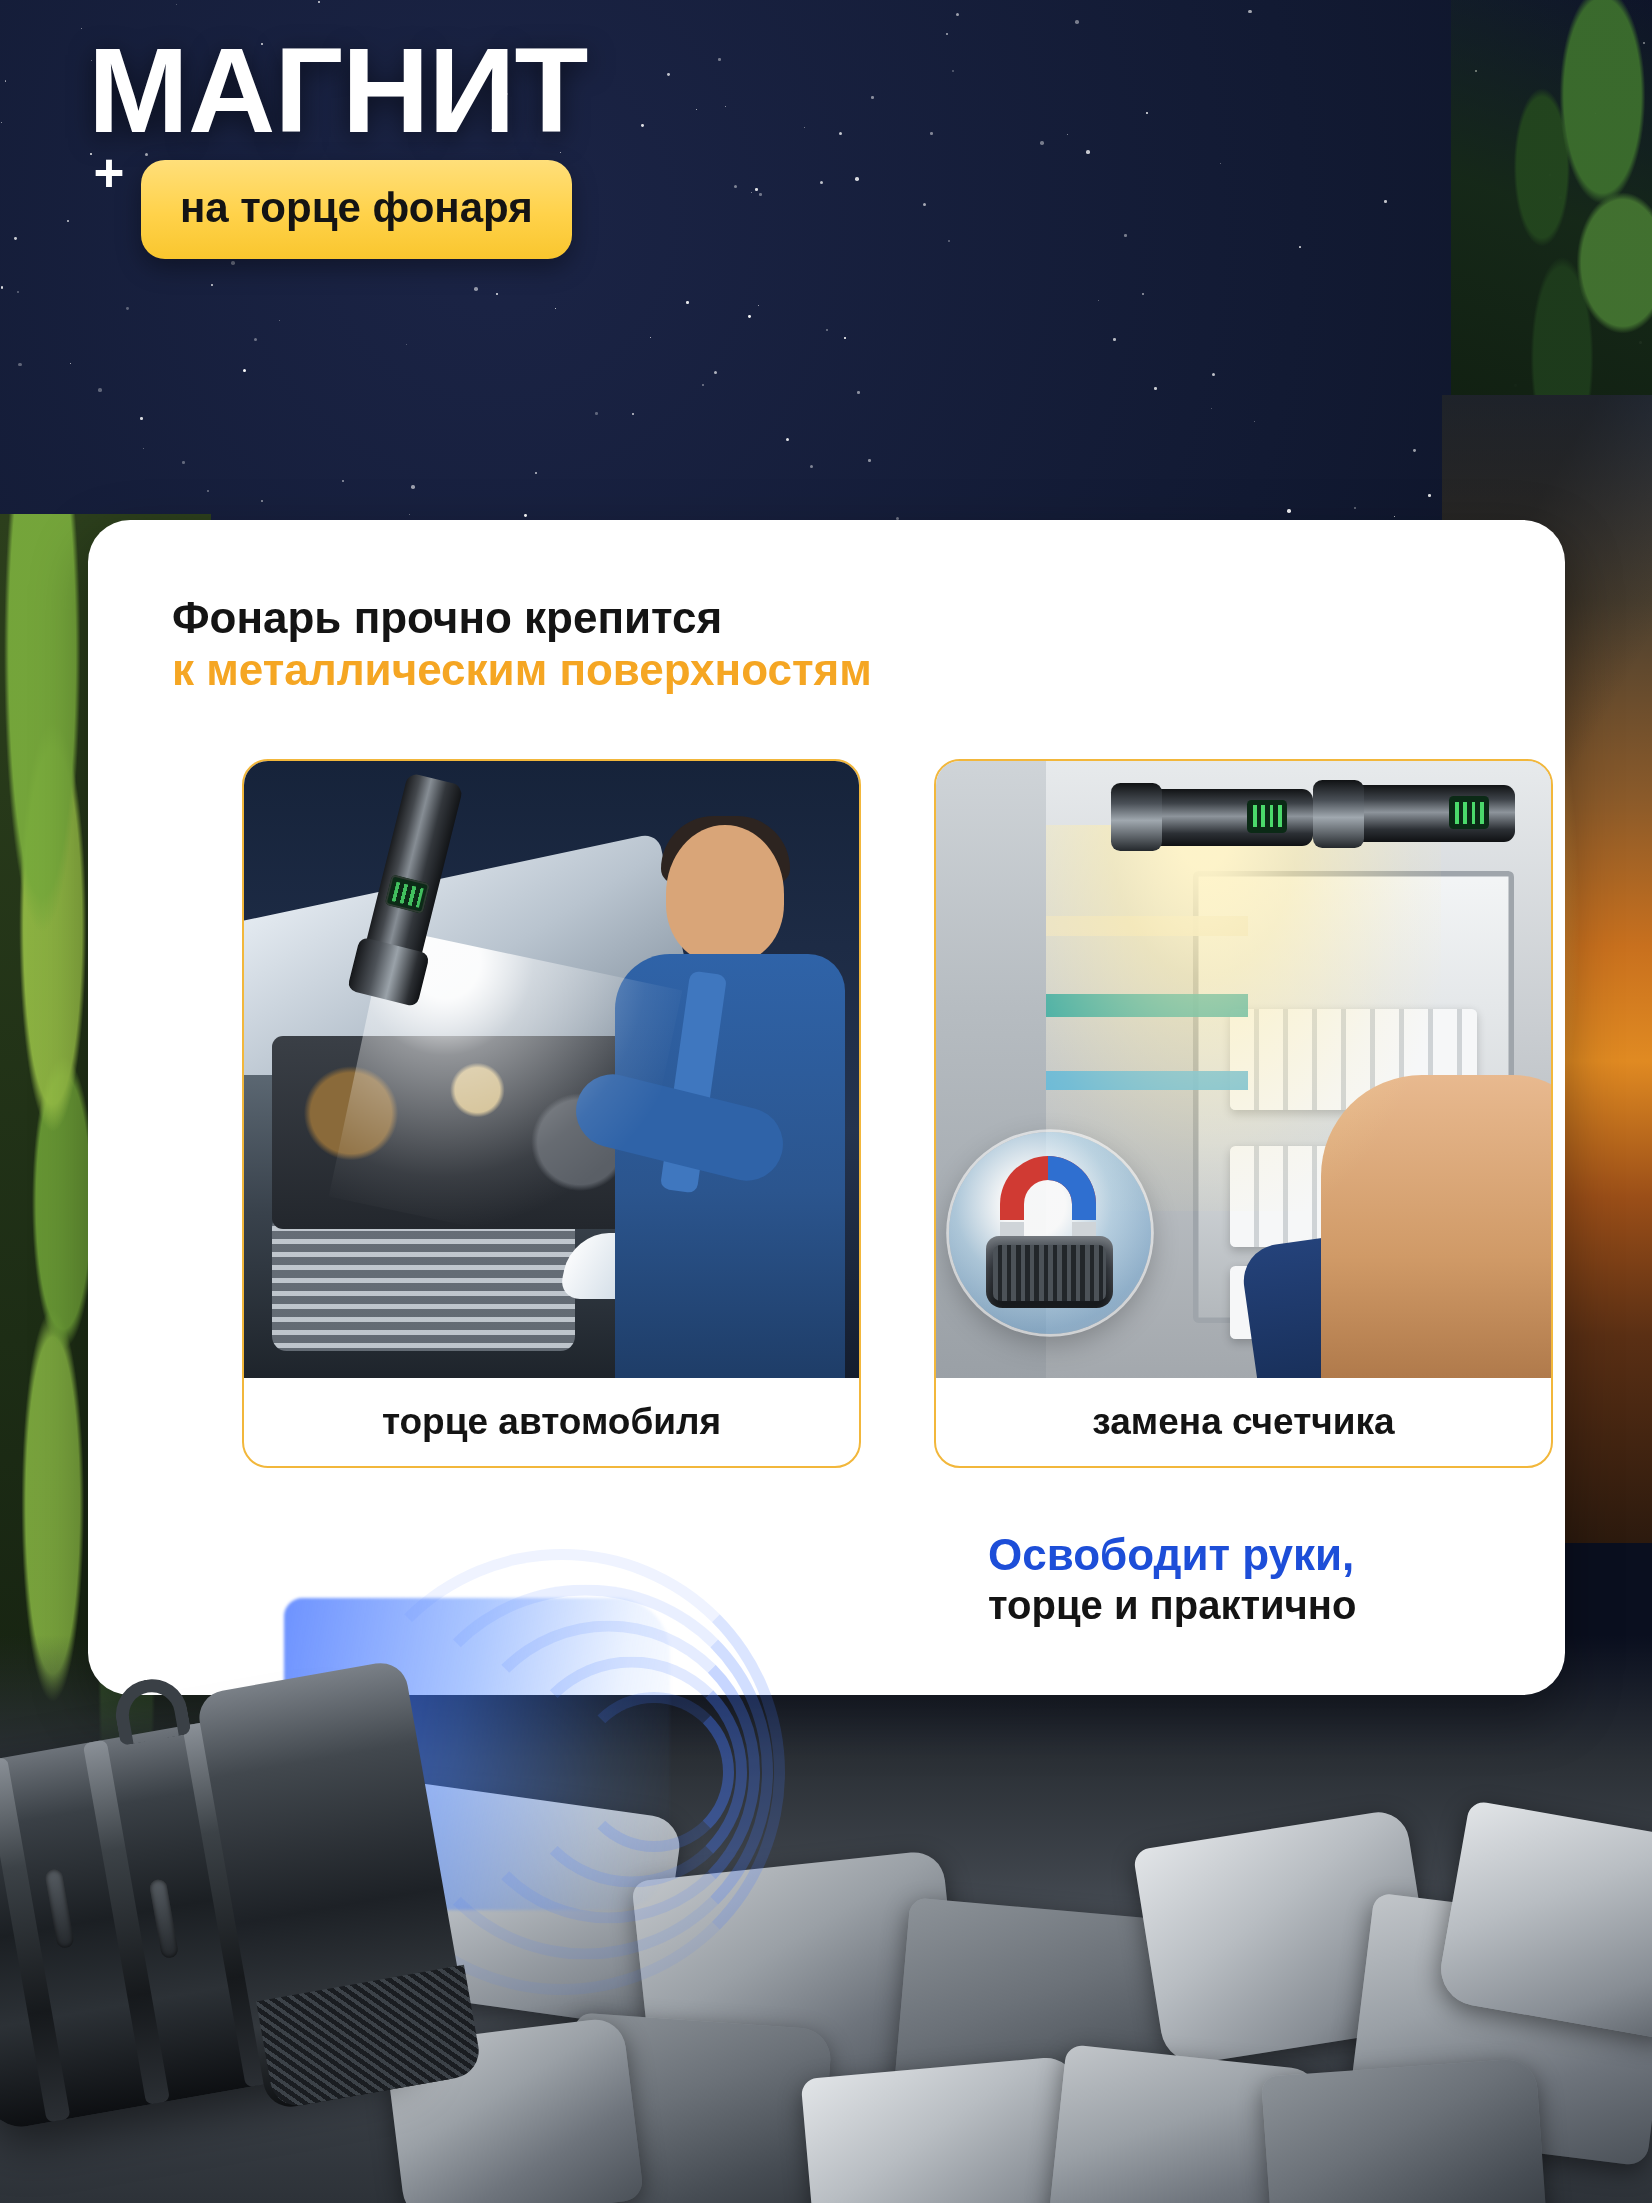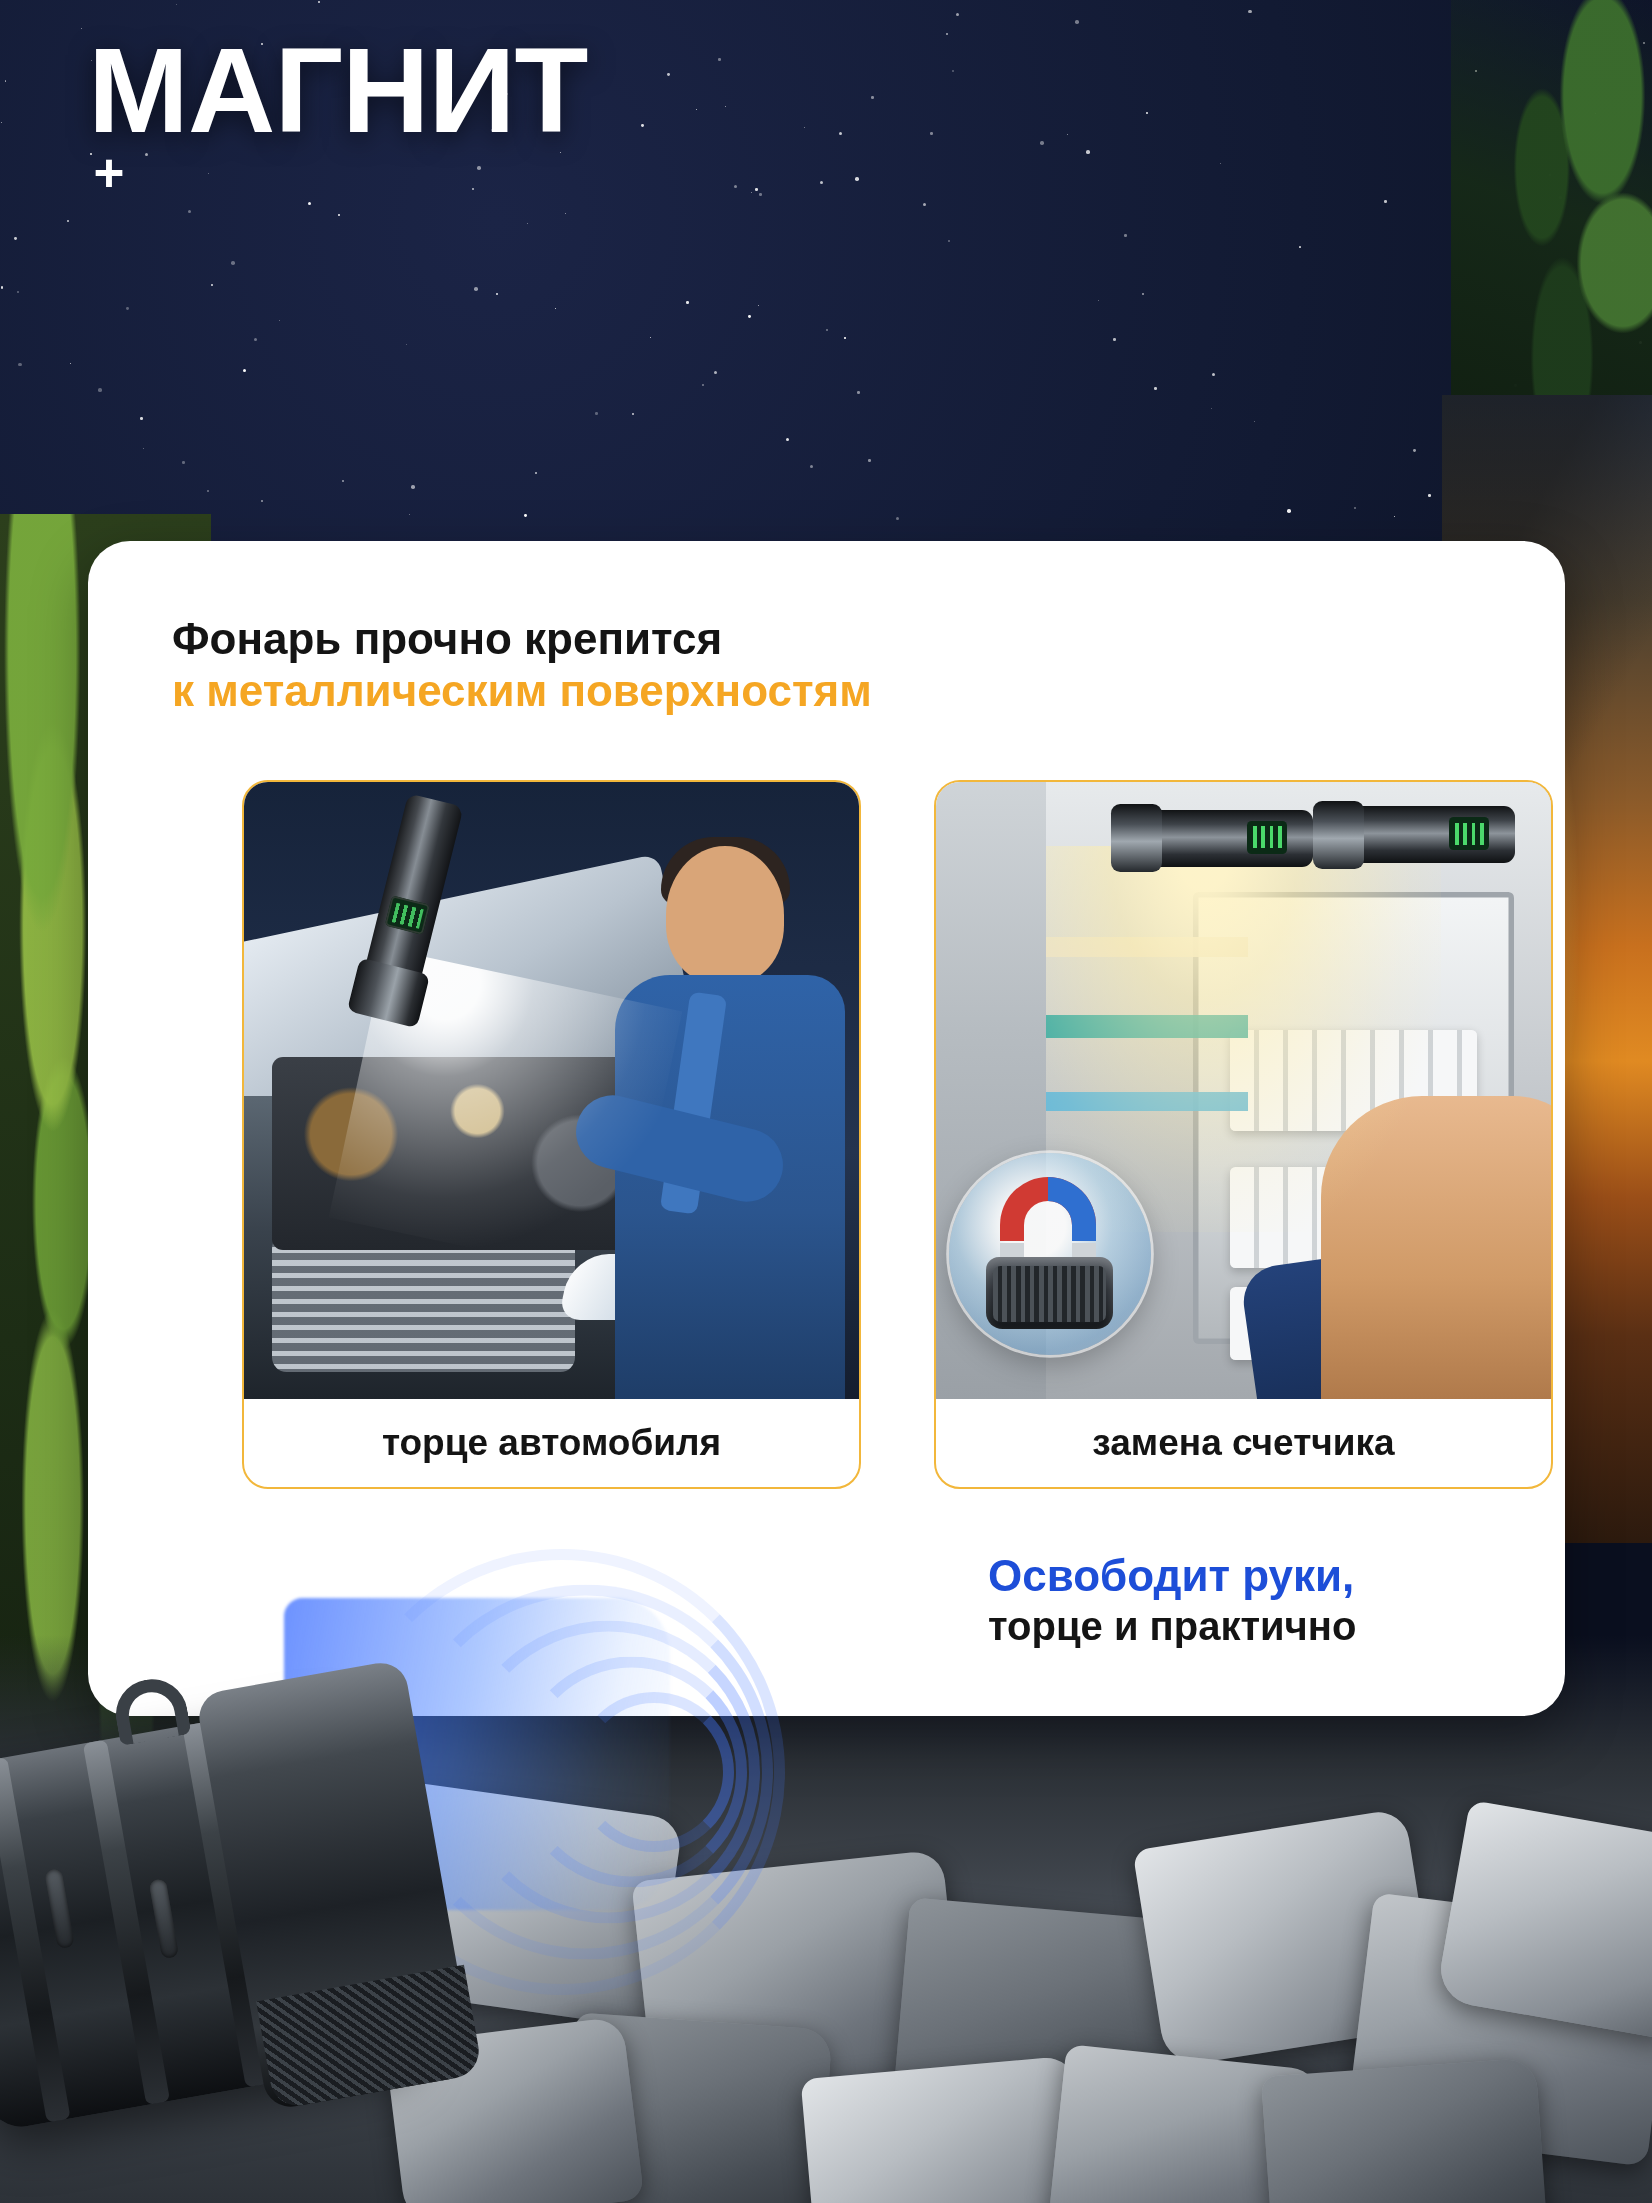--- a/index.html
+++ b/index.html
@@ -144,21 +144,21 @@
     padding: 24px 39px 27.5px;
     box-shadow: 0 9.2px 24px rgba(0,0,0,.35);
     white-space: nowrap;
     margin-bottom: 24px;
   }
 
   
   .card {
     position: absolute;
     left: 88px;
-    top: 541px;
+    top: 520px;
     width: 1477px;
     height: 1175px;
     background: #ffffff;
     border-radius: 42px;
     box-shadow: 0 20px 55px rgba(0,0,0,.35);
     z-index: 5;
     overflow: hidden;
   }
   .card-title {
     position: absolute;
@@ -941,20 +941,21 @@
       <div class="rock dark" style="left: 1267px; top: 432px; width: 275px; height: 184px; transform: rotate(-4deg); border-radius: 16.5px 31px 20px 37px;"></div>
       <div class="rock " style="left: 395px; top: 395px; width: 239px; height: 184px; transform: rotate(-7deg); border-radius: 16.5px 31px 20px 37px;"></div>
       <div class="rock light" style="left: 1451px; top: 184px; width: 239px; height: 202px; transform: rotate(10deg); border-radius: 16.5px 31px 20px 37px;"></div>
     </div>
 </div>
 
 <div class="headline">
   <div class="line">МАГНИТ</div>
   <div class="line2-wrap">
     <div class="plus-mark">+</div>
+    <div class="badge-pill">на торце фонаря</div>
   </div>
 </div>
 
 <div class="card">
 
   <div class="card-title">
     <div class="t1">Фонарь прочно крепится</div>
     <div class="t2">к металлическим поверхностям</div>
   </div>
 

